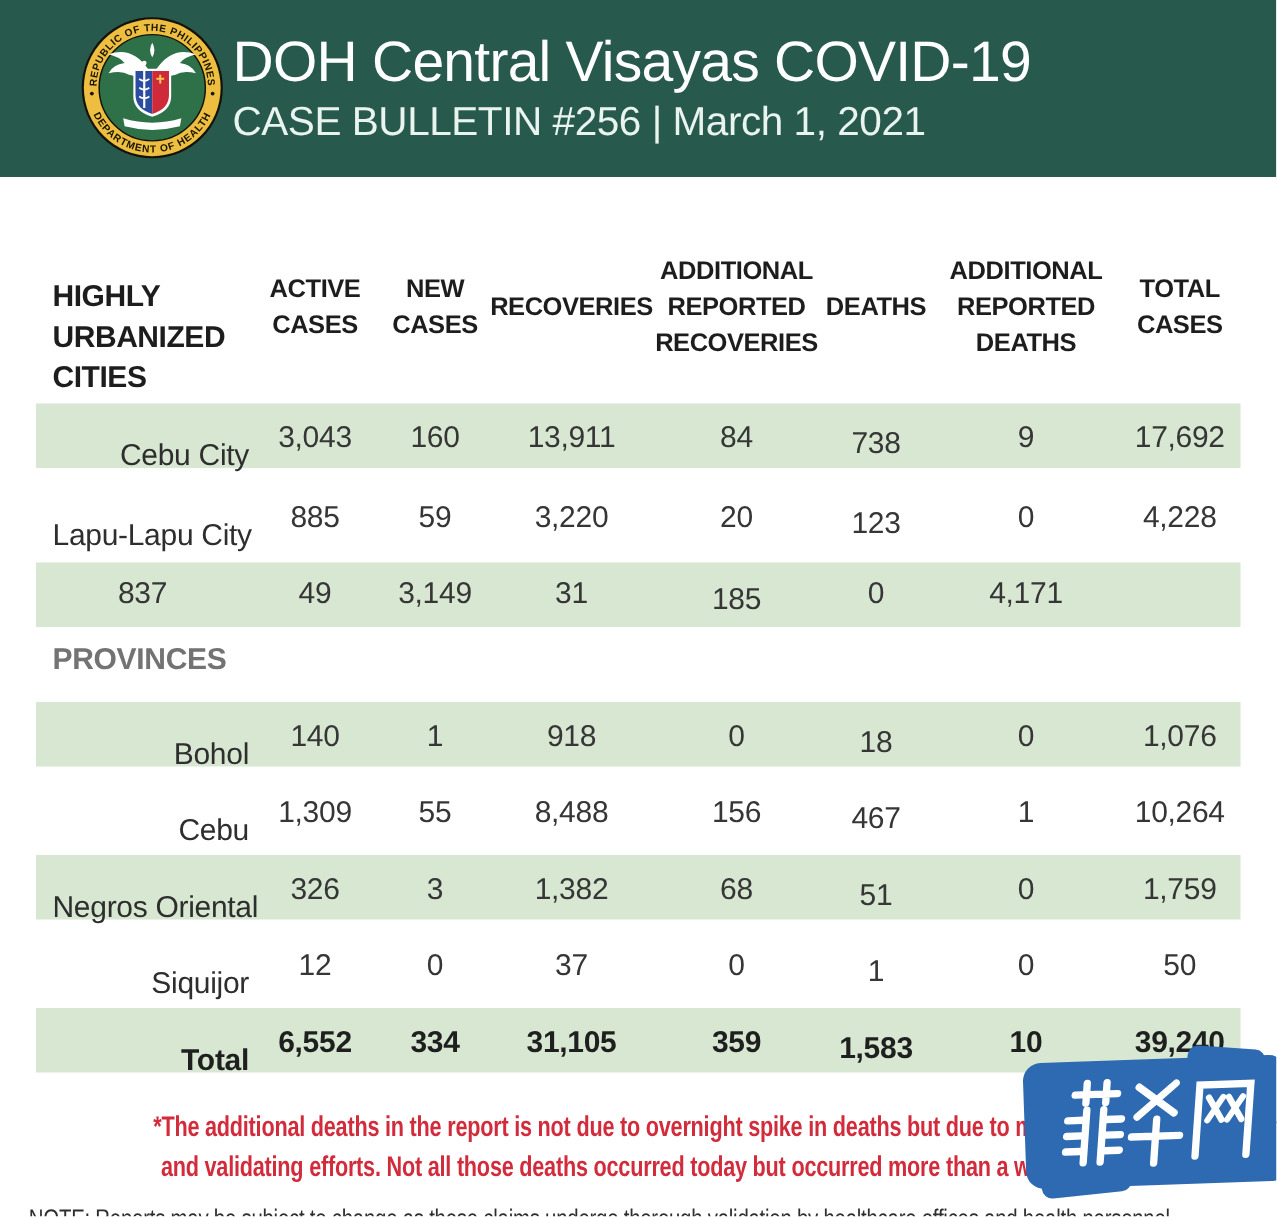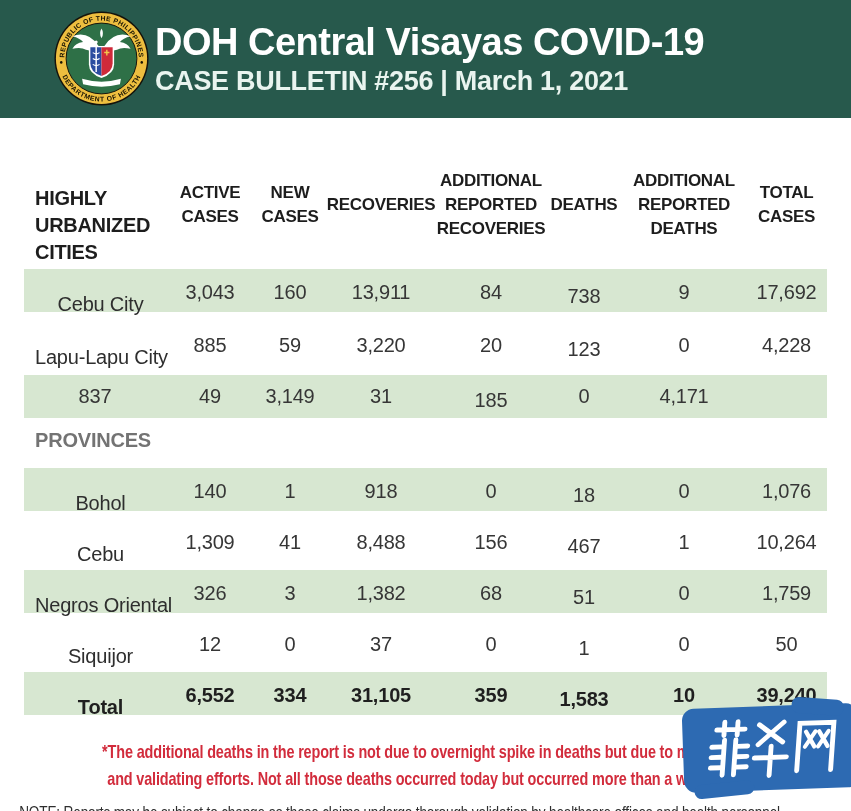--- a/index.html
+++ b/index.html
@@ -13,25 +13,25 @@
 
   
   .banner {
     position:relative; width:100%; height:118px;
     background:#27594c; color:#fff;
     display:flex; align-items:center;
   }
   .seal { position:absolute; left:53px; top:10px; width:97px; height:97px; }
   .banner-text { margin-left:155px; }
   .banner-title {
-    font-size:38px; font-weight:700; letter-spacing:-0.5px;
+    font-size:38px; font-weight:400; letter-spacing:-0.5px;
     line-height:42px; color:#ffffff;
   }
   .banner-subtitle {
-    font-size:27px; font-weight:700; letter-spacing:-0.3px;
+    font-size:27px; font-weight:400; letter-spacing:-0.3px;
     line-height:32px; color:#e9f4ef; margin-top:2px;
   }
 
   
   .table-wrap { padding:0 24px; margin-top:25px; }
   .grid-row {
     display:grid;
     grid-template-columns:142px 88px 72px 110px 110px 76px 124px 81px;
     align-items:center;
   }
@@ -40,21 +40,21 @@
     font-weight:700; font-size:17px; line-height:24px; color:#1d1d1d;
     text-align:center; white-space:pre-line; letter-spacing:-0.3px;
   }
   .hdr-cell.first { text-align:left; font-size:20px; line-height:27px; padding-left:11px;margin-top:42px; }
   .data-row { height:43px; margin-bottom:10px; }
   .data-row.green { background:#d7e7d1; }
   .prov-rows .data-row { margin-bottom:8px; }
   .cell {
     font-size:20px; color:#363636; text-align:center; white-space:nowrap;
   }
-  .cell.name { text-align:center; padding-left:11px; color:#2e2e2e;margin-top:24px; }
+  .cell.name { text-align:right; padding-left:11px; color:#2e2e2e;margin-top:24px; }
   .cell.deaths { transform:translateY(4px); }
   .total-row .cell { font-weight:700; color:#1f1f1f; }
   .section-label {
     font-size:20px; font-weight:700; color:#737373;
     padding-left:11px; margin:8px 0 16px 0; line-height:24px;
   }
 
   
   .red-note {
     margin-top:23px; width:100%; text-align:center;
@@ -194,21 +194,21 @@
         <div class="cell">918</div>
         <div class="cell">0</div>
         <div class="cell deaths">18</div>
         <div class="cell">0</div>
         <div class="cell">1,076</div>
       </div>
 
       <div class="grid-row data-row">
         <div class="cell name">Cebu</div>
         <div class="cell">1,309</div>
-        <div class="cell">41</div>
+        <div class="cell">55</div>
         <div class="cell">8,488</div>
         <div class="cell">156</div>
         <div class="cell deaths">467</div>
         <div class="cell">1</div>
         <div class="cell">10,264</div>
       </div>
 
       <div class="grid-row data-row green">
         <div class="cell name">Negros Oriental</div>
         <div class="cell">326</div>

